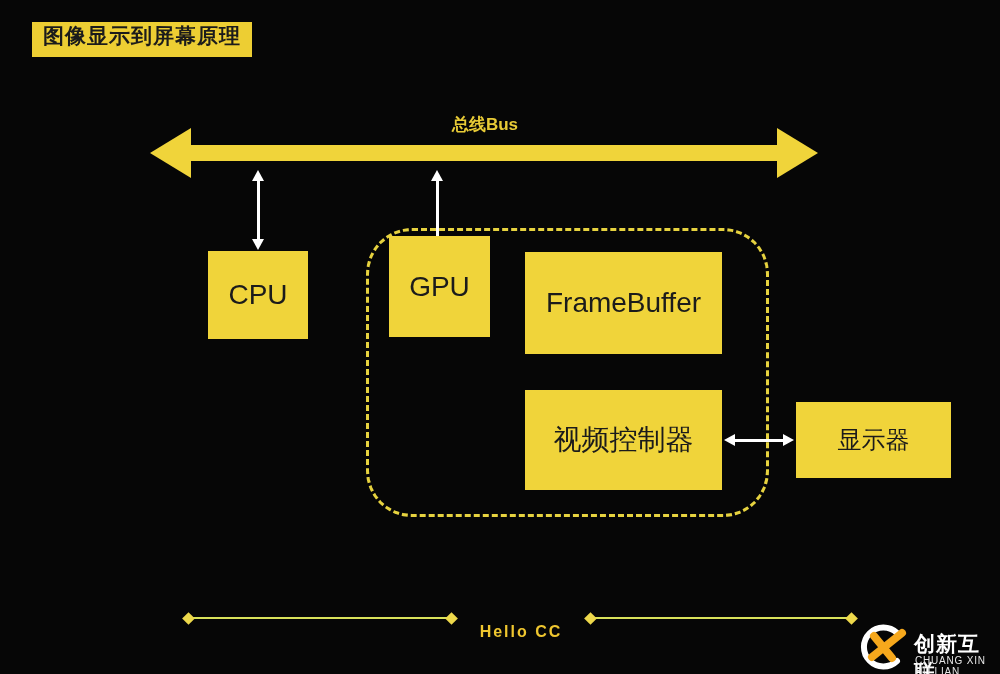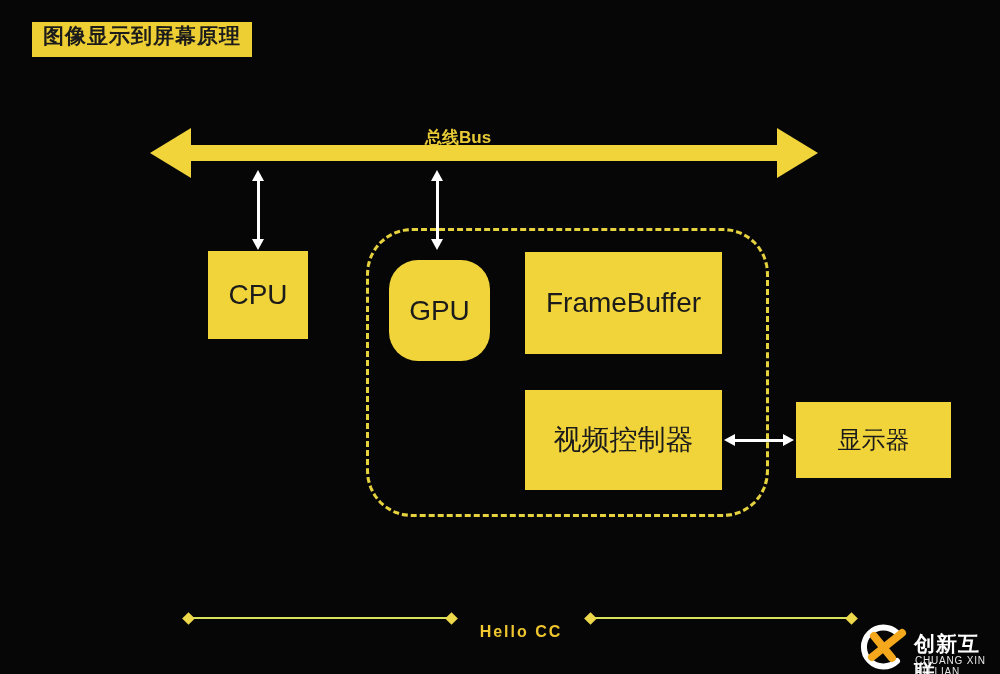--- a/index.html
+++ b/index.html
@@ -24,21 +24,21 @@
     color:var(--ink);font-size:21px;font-weight:bold;letter-spacing:1px;
   }
   
   .bus-head-left{position:absolute;left:150px;top:128px;width:0;height:0;
     border-top:25px solid transparent;border-bottom:25px solid transparent;
     border-right:41px solid var(--yellow);}
   .bus-head-right{position:absolute;left:777px;top:128px;width:0;height:0;
     border-top:25px solid transparent;border-bottom:25px solid transparent;
     border-left:41px solid var(--yellow);}
   .bus-shaft{position:absolute;left:188px;top:145px;width:592px;height:16px;background:var(--yellow);}
-  .bus-label{position:absolute;left:425px;top:126px;width:120px;
+  .bus-label{position:absolute;left:425px;top:113px;width:120px;text-align:center;
     color:var(--busLabel);font-size:17px;font-weight:bold;}
   
   .varrow{position:absolute;top:170px;width:16px;height:80px;}
   .varrow .vline{position:absolute;left:6.5px;top:9px;bottom:9px;width:3px;background:#fff;}
   .varrow .tri-up{position:absolute;left:2px;top:0;width:0;height:0;
     border-left:6px solid transparent;border-right:6px solid transparent;border-bottom:11px solid #fff;}
   .varrow .tri-down{position:absolute;left:2px;bottom:0;width:0;height:0;
     border-left:6px solid transparent;border-right:6px solid transparent;border-top:11px solid #fff;}
   
   .harrow{position:absolute;left:724px;top:431px;width:70px;height:18px;}
@@ -47,21 +47,21 @@
     border-top:6px solid transparent;border-bottom:6px solid transparent;border-right:11px solid #fff;}
   .harrow .tri-right{position:absolute;right:0;top:3px;width:0;height:0;
     border-top:6px solid transparent;border-bottom:6px solid transparent;border-left:11px solid #fff;}
   
   .gpu-group{position:absolute;left:366px;top:228px;width:397px;height:283px;
     border:3px dashed var(--dash);border-radius:46px;}
   
   .node{position:absolute;background:var(--yellow);color:var(--ink);
     display:flex;align-items:center;justify-content:center;text-align:center;}
   .node-cpu{left:208px;top:251px;width:100px;height:88px;font-size:28px;}
-  .node-gpu{left:389px;top:260px;width:101px;height:101px;font-size:28px;border-radius:29px;}
+  .node-gpu{left:389px;top:236px;width:101px;height:101px;font-size:28px;}
   .node-framebuffer{left:525px;top:252px;width:197px;height:102px;font-size:28px;}
   .node-video{left:525px;top:390px;width:197px;height:100px;font-size:28px;}
   .node-display{left:796px;top:402px;width:155px;height:76px;font-size:24px;}
   
   .fline{position:absolute;top:617px;height:2px;background:var(--lineGreen);}
   .fline-left{left:188px;width:264px;}
   .fline-right{left:590px;width:262px;}
   .fdiamond{position:absolute;top:-3.5px;width:9px;height:9px;background:var(--diamond);transform:rotate(45deg);}
   .fdiamond.start{left:-4px;}
   .fdiamond.end{right:-4px;}

